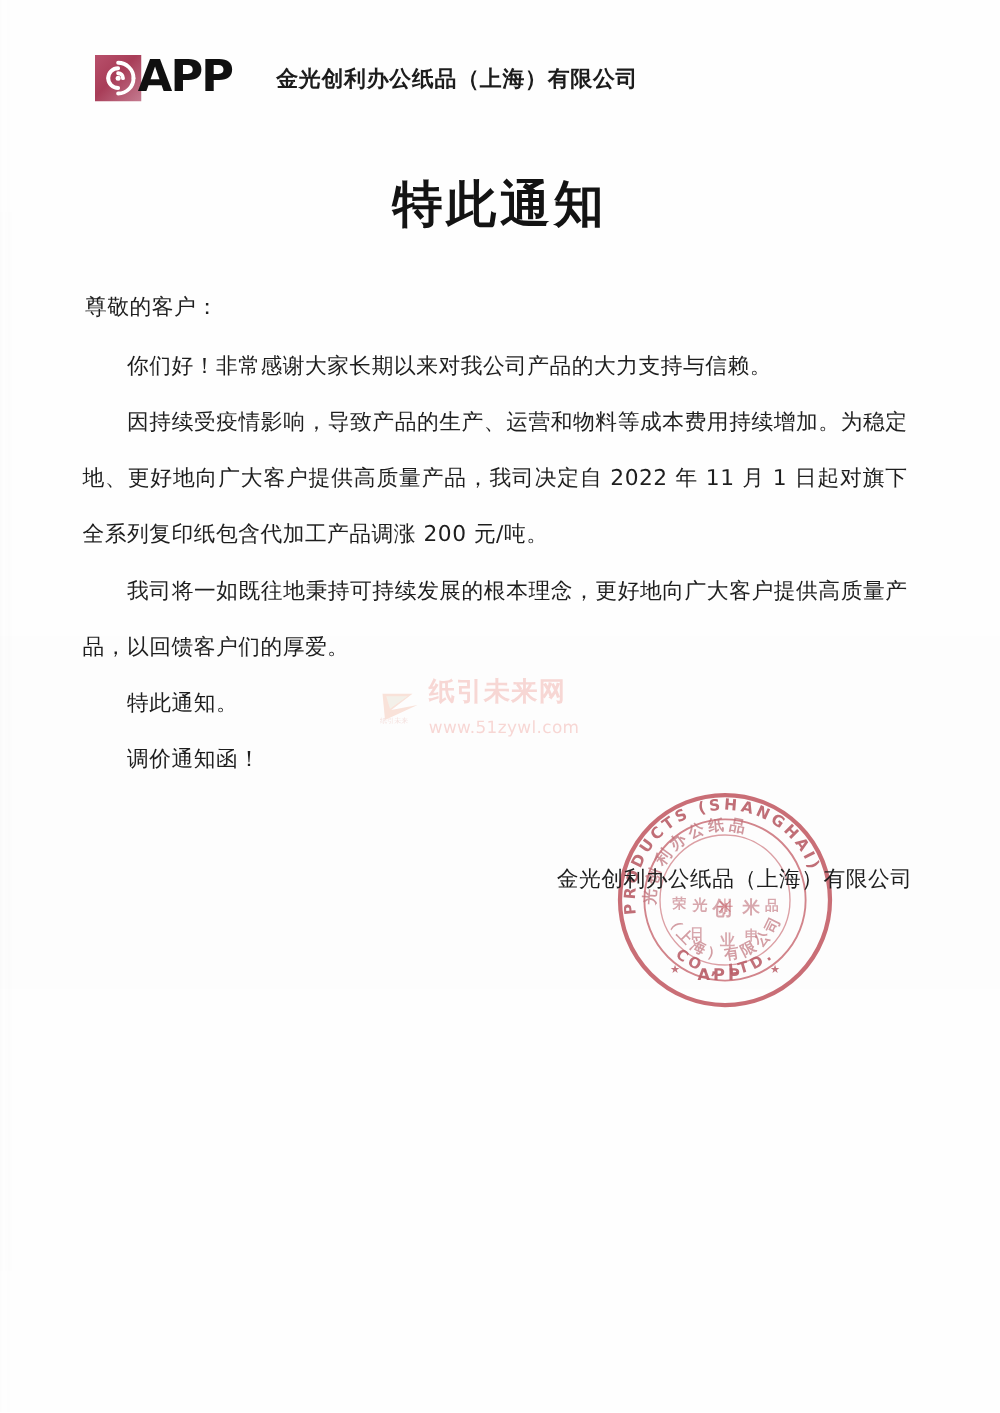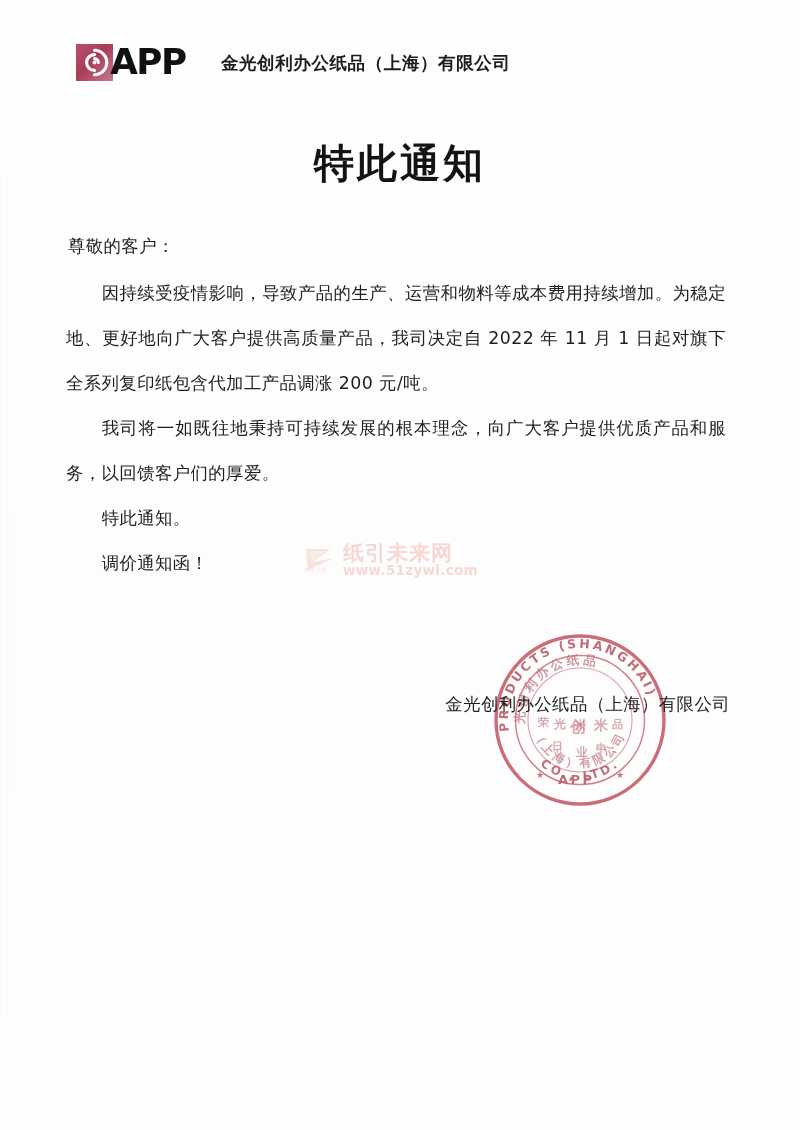--- a/index.html
+++ b/index.html
@@ -120,24 +120,24 @@
   }
   #wm-text { line-height: 1; }
   #wm-cn {
     font-size: 21px;
     font-weight: 800;
     color: #f0a39e;
     letter-spacing: 1px;
   }
   #wm-url {
     font-size: 13.5px;
-    font-weight: 700;
+    font-weight: 400;
     color: #f0a39e;
     letter-spacing: 0.3px;
-    margin-top: 0;
+    margin-top: 12px;
   }
   #wm-sub {
     position: absolute;
     left: 0;
     bottom: 1px;
     font-size: 5.5px;
     color: #e8b6b0;
     letter-spacing: 0.2px;
   }
 
@@ -192,22 +192,23 @@
       </div>
       <div class="logo-word">APP</div>
     </div>
     <div id="company-name-header">金光创利办公纸品（上海）有限公司</div>
   </div>
 
   <div id="doc-title">特此通知</div>
 
   <div id="letter-body">
     <p class="salutation">尊敬的客户：</p>
+    <p class="para indent">你们好！非常感谢大家长期以来对我公司产品的大力支持与信赖。</p>
     <p class="para indent">因持续受疫情影响，导致产品的生产、运营和物料等成本费用持续增加。为稳定地、更好地向广大客户提供高质量产品，我司决定自 2022 年 11 月 1 日起对旗下全系列复印纸包含代加工产品调涨 200 元/吨。</p>
-    <p class="para indent">我司将一如既往地秉持可持续发展的根本理念，向广大客户提供优质产品和服务，以回馈客户们的厚爱。</p>
+    <p class="para indent">我司将一如既往地秉持可持续发展的根本理念，更好地向广大客户提供高质量产品，以回馈客户们的厚爱。</p>
     <p class="para indent">特此通知。</p>
     <p class="para indent">调价通知函！</p>
   </div>
 
   <div id="watermark">
     <div id="wm-logo">
       <svg width="34" height="30" viewBox="0 0 34 30" aria-hidden="true">
         <path d="M2 4 L26 4 L9 17 L30 13 L4 25 Z" fill="#f2b199" opacity="0.85"></path>
         <path d="M5 6 L22 6 L8 16 Z" fill="#e4e8d8" opacity="0.8"></path>
       </svg>

